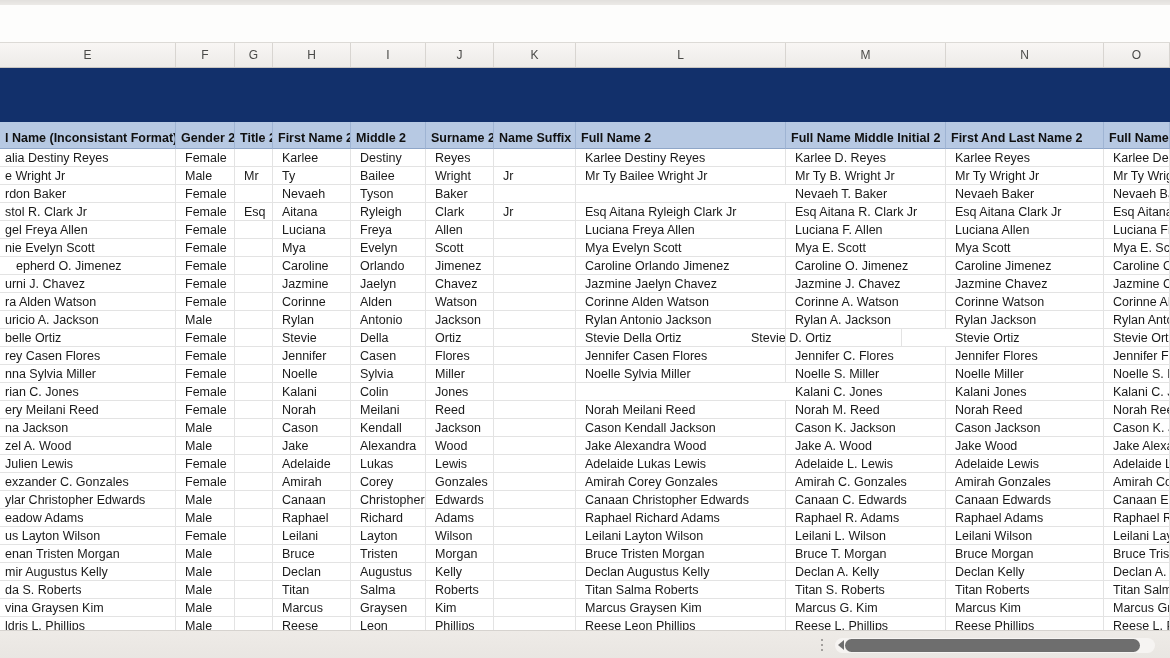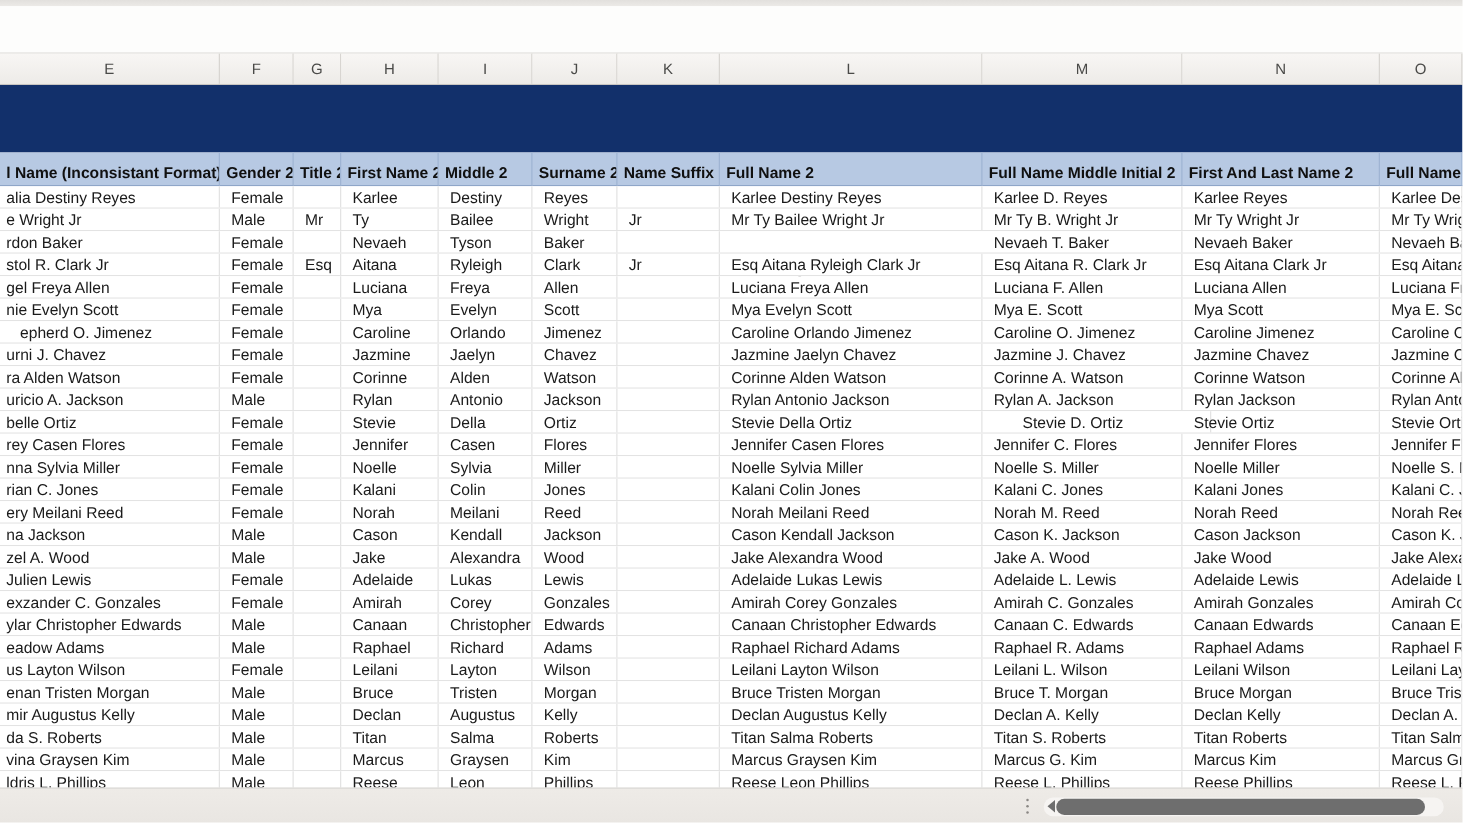--- a/index.html
+++ b/index.html
@@ -338,21 +338,21 @@
         </div>
         <div class="row" style="top: 261px;">
           <div class="cell" style="left: 0px; width: 176px;">belle Ortiz</div>
           <div class="cell indent" style="left: 176px; width: 59px;">Female</div>
           <div class="cell indent" style="left: 235px; width: 38px;"></div>
           <div class="cell indent" style="left: 273px; width: 78px;">Stevie</div>
           <div class="cell indent" style="left: 351px; width: 75px;">Della</div>
           <div class="cell indent" style="left: 426px; width: 68px;">Ortiz</div>
           <div class="cell indent" style="left: 494px; width: 82px;"></div>
           <div class="cell indent" style="left: 576px; width: 210px;">Stevie Della Ortiz</div>
-          <div class="cell indent" style="left: 809px; width: 160px;">Stevie D. Ortiz</div>
+          <div class="cell indent" style="left: 742px; width: 160px;">Stevie D. Ortiz</div>
           <div class="cell indent" style="left: 946px; width: 158px;">Stevie Ortiz</div>
           <div class="cell indent" style="left: 1104px; width: 66px;">Stevie Ortiz</div>
         </div>
         <div class="row" style="top: 279px;">
           <div class="cell" style="left: 0px; width: 176px;">rey Casen Flores</div>
           <div class="cell indent" style="left: 176px; width: 59px;">Female</div>
           <div class="cell indent" style="left: 235px; width: 38px;"></div>
           <div class="cell indent" style="left: 273px; width: 78px;">Jennifer</div>
           <div class="cell indent" style="left: 351px; width: 75px;">Casen</div>
           <div class="cell indent" style="left: 426px; width: 68px;">Flores</div>
@@ -376,21 +376,20 @@
           <div class="cell indent" style="left: 1104px; width: 66px;">Noelle S. M</div>
         </div>
         <div class="row" style="top: 315px;">
           <div class="cell" style="left: 0px; width: 176px;">rian C. Jones</div>
           <div class="cell indent" style="left: 176px; width: 59px;">Female</div>
           <div class="cell indent" style="left: 235px; width: 38px;"></div>
           <div class="cell indent" style="left: 273px; width: 78px;">Kalani</div>
           <div class="cell indent" style="left: 351px; width: 75px;">Colin</div>
           <div class="cell indent" style="left: 426px; width: 68px;">Jones</div>
           <div class="cell indent" style="left: 494px; width: 82px;"></div>
-          <div class="cell indent" style="left: 576px; width: 210px;">Kalani Colin Jones</div>
           <div class="cell indent" style="left: 786px; width: 160px;">Kalani C. Jones</div>
           <div class="cell indent" style="left: 946px; width: 158px;">Kalani Jones</div>
           <div class="cell indent" style="left: 1104px; width: 66px;">Kalani C. Jon</div>
         </div>
         <div class="row" style="top: 333px;">
           <div class="cell" style="left: 0px; width: 176px;">ery Meilani Reed</div>
           <div class="cell indent" style="left: 176px; width: 59px;">Female</div>
           <div class="cell indent" style="left: 235px; width: 38px;"></div>
           <div class="cell indent" style="left: 273px; width: 78px;">Norah</div>
           <div class="cell indent" style="left: 351px; width: 75px;">Meilani</div>

